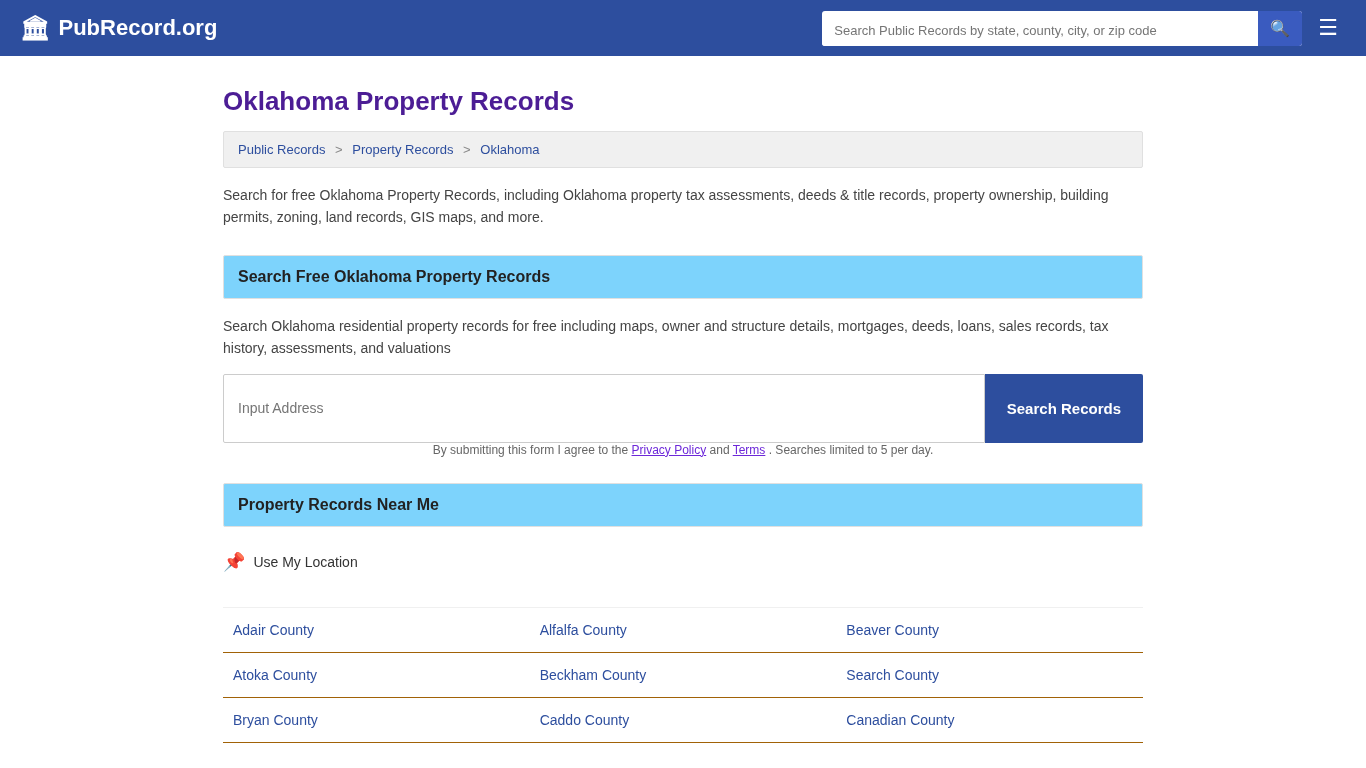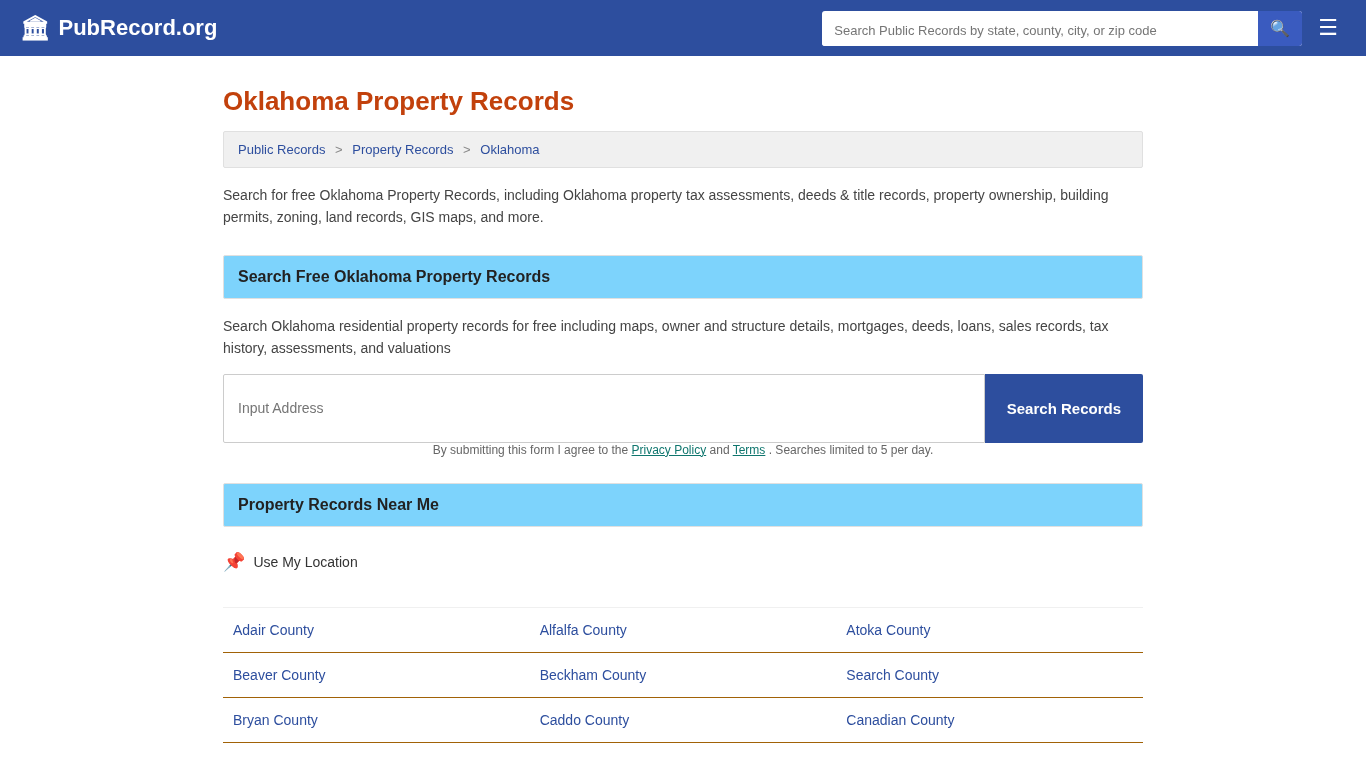--- a/index.html
+++ b/index.html
@@ -67,21 +67,21 @@
     
     .main-content {
       max-width: 960px;
       margin: 0 auto;
       padding: 30px 20px 40px;
     }
 
     .page-title {
       font-size: 26px;
       font-weight: bold;
-      color: #c2410c;
+      color: #4c1d95;
       margin-bottom: 14px;
     }
 
     
     .breadcrumb-bar {
       background: #f0f0f0;
       border: 1px solid #e0e0e0;
       padding: 10px 14px;
       margin-bottom: 16px;
       font-size: 13px;
@@ -144,21 +144,21 @@
       border-radius: 0 2px 2px 0;
       white-space: nowrap;
     }
     .form-disclaimer {
       font-size: 12px;
       color: #666;
       text-align: center;
       margin-bottom: 26px;
     }
     .form-disclaimer a {
-      color: #0f766e;
+      color: #6d28d9;
       text-decoration: underline;
     }
 
     
     .near-me-section {
       margin-bottom: 26px;
     }
     .use-location-link {
       display: flex;
       align-items: center;
@@ -249,22 +249,22 @@
     <a class="use-location-link" href="#">
       <span class="location-pin">📌</span>
       <span>Use My Location</span>
     </a>
   </div>
 
   <div class="county-section">
     <div class="county-grid" id="county-grid">
     <div class="county-item"><a href="#">Adair County</a></div>
         <div class="county-item"><a href="#">Alfalfa County</a></div>
+        <div class="county-item"><a href="#">Beaver County</a></div>
         <div class="county-item"><a href="#">Atoka County</a></div>
-        <div class="county-item"><a href="#">Beaver County</a></div>
         <div class="county-item"><a href="#">Beckham County</a></div>
         <div class="county-item"><a href="#">Search County</a></div>
         <div class="county-item"><a href="#">Bryan County</a></div>
         <div class="county-item"><a href="#">Caddo County</a></div>
         <div class="county-item"><a href="#">Canadian County</a></div>
       </div>
   </div>
 
 </div>
 

